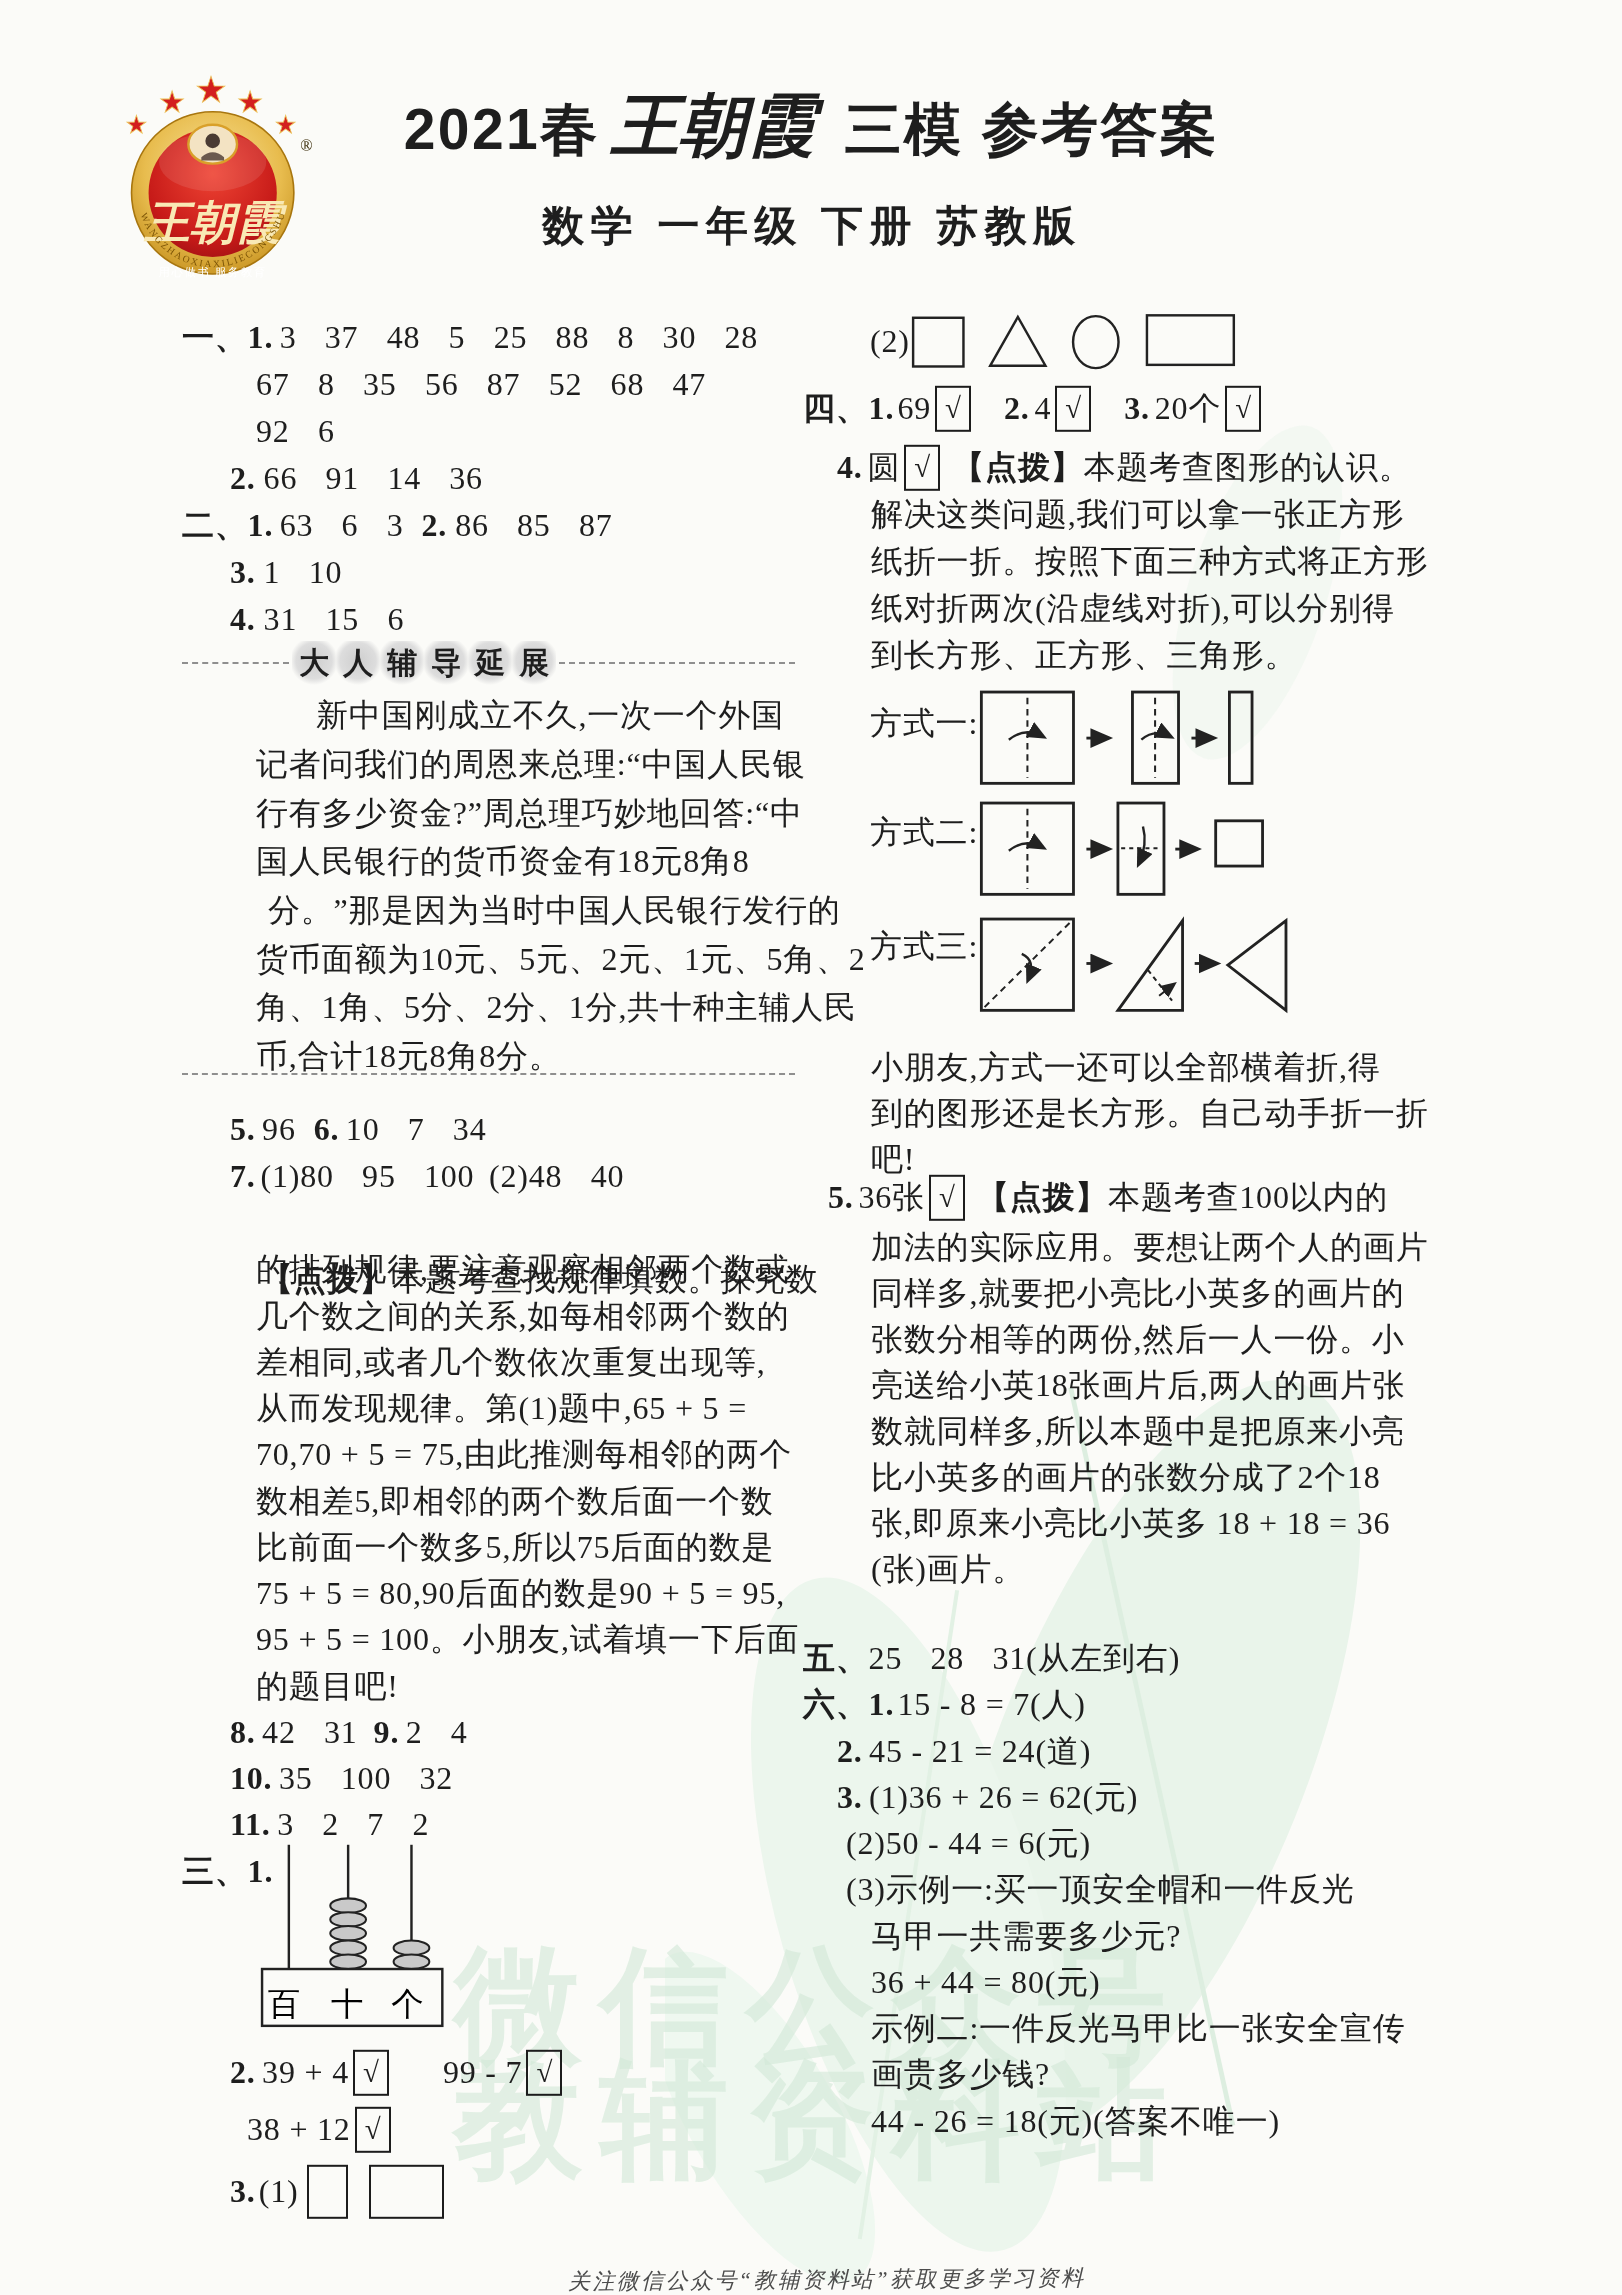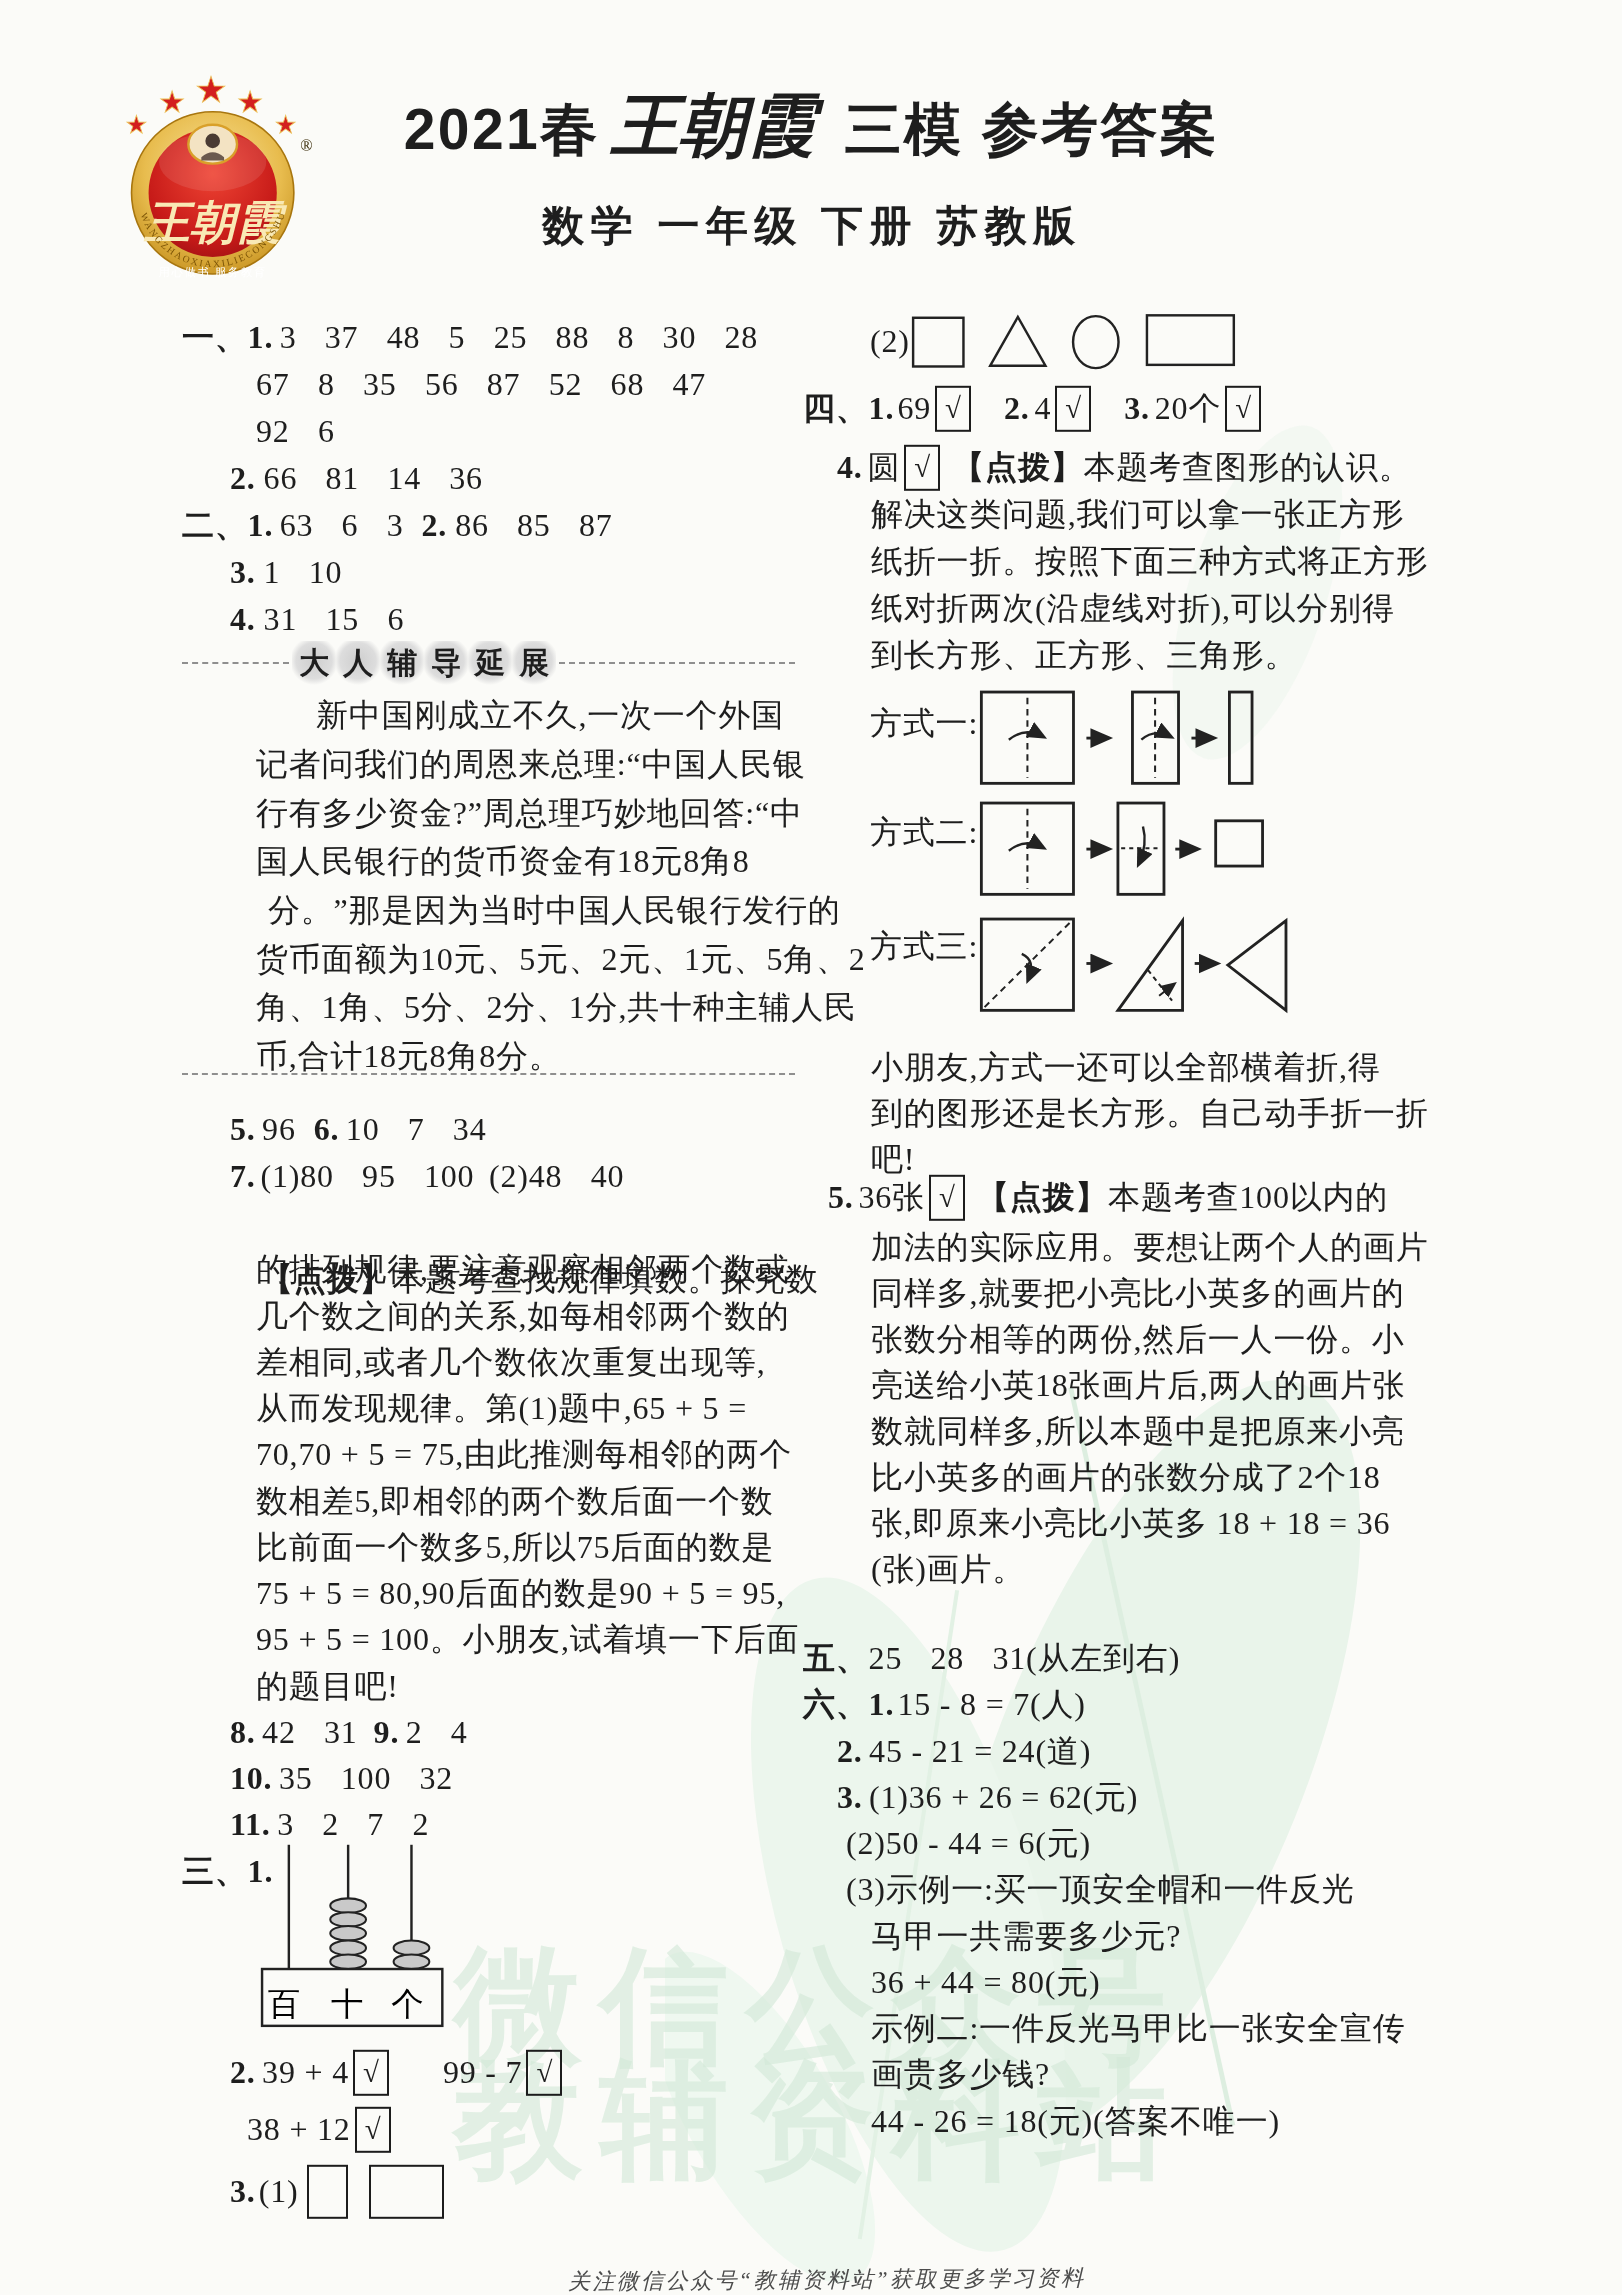--- a/index.html
+++ b/index.html
@@ -106,21 +106,21 @@
         <span class="tch">展</span>
       </div>
     <div class="tdash" style="flex:2.2;"></div>
   </div>
   <div id="dash2" class="fg"></div>
 
   <div id="left-lines" class="fg">
       <div class="ln" style="left: 182px; top: 318px;"><span class="seg bd">一、1.</span><span class="gap" style="width: 6.5px;"></span><span class="seg nm">3 37 48 5 25 88 8 30 28</span></div>
       <div class="ln" style="left: 256px; top: 365px;"><span class="seg nm">67 8 35 56 87 52 68 47</span></div>
       <div class="ln" style="left: 256px; top: 412px;"><span class="seg nm">92 6</span></div>
-      <div class="ln" style="left: 230px; top: 459px;"><span class="seg bd">2.</span><span class="gap" style="width: 8px;"></span><span class="seg nm">66 81 14 36</span></div>
+      <div class="ln" style="left: 230px; top: 459px;"><span class="seg bd">2.</span><span class="gap" style="width: 8px;"></span><span class="seg nm">66 91 14 36</span></div>
       <div class="ln" style="left: 182px; top: 506px;"><span class="seg bd">二、1.</span><span class="gap" style="width: 6.5px;"></span><span class="seg nm">63 6 3</span><span class="gap" style="width: 18px;"></span><span class="seg bd">2.</span><span class="gap" style="width: 8px;"></span><span class="seg nm">86 85 87</span></div>
       <div class="ln" style="left: 230px; top: 553px;"><span class="seg bd">3.</span><span class="gap" style="width: 8px;"></span><span class="seg nm">1 10</span></div>
       <div class="ln" style="left: 230px; top: 600px;"><span class="seg bd">4.</span><span class="gap" style="width: 8px;"></span><span class="seg nm">31 15 6</span></div>
       <div class="ln" style="left: 316px; top: 696px;"><span class="seg">新中国刚成立不久,一次一个外国</span></div>
       <div class="ln" style="left: 256px; top: 745px;"><span class="seg">记者问我们的周恩来总理:“中国人民银</span></div>
       <div class="ln" style="left: 256px; top: 794px;"><span class="seg">行有多少资金?”周总理巧妙地回答:“中</span></div>
       <div class="ln" style="left: 256px; top: 842px;"><span class="seg">国人民银行的货币资金有18元8角8</span></div>
       <div class="ln" style="left: 268px; top: 891px;"><span class="seg">分。”那是因为当时中国人民银行发行的</span></div>
       <div class="ln" style="left: 256px; top: 940px;"><span class="seg">货币面额为10元、5元、2元、1元、5角、2</span></div>
       <div class="ln" style="left: 256px; top: 988px;"><span class="seg">角、1角、5分、2分、1分,共十种主辅人民</span></div>

